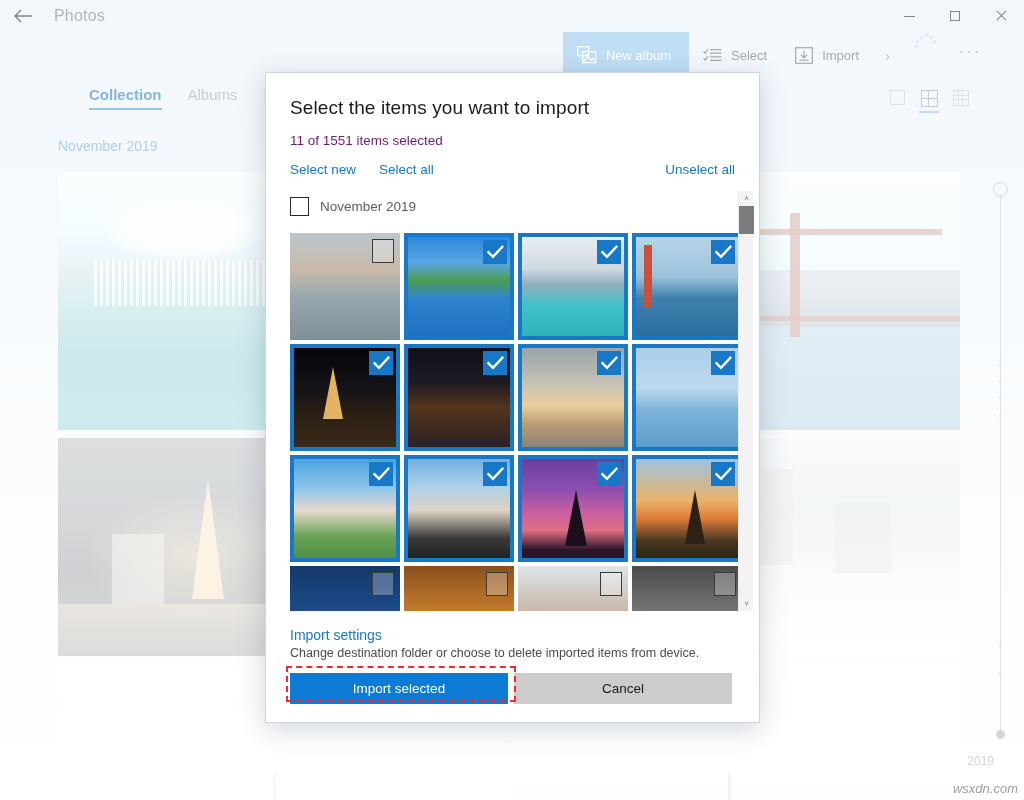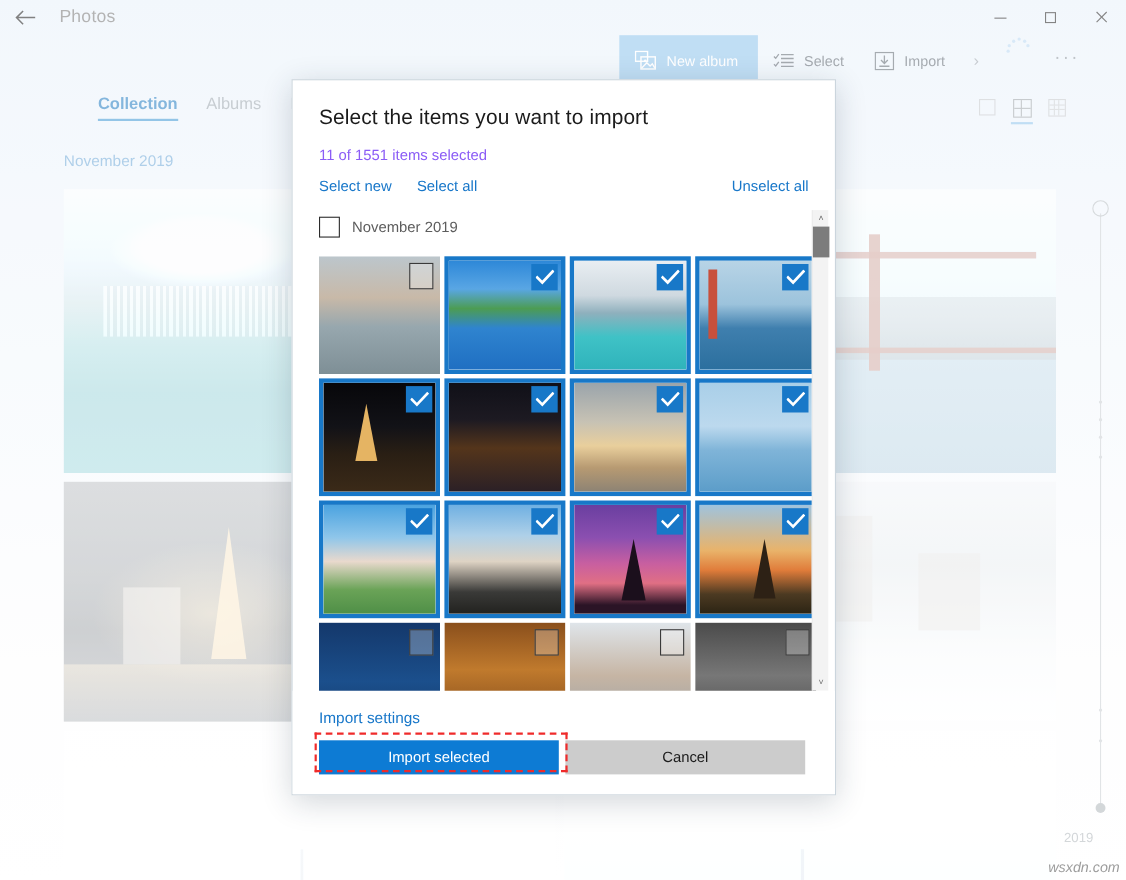--- a/index.html
+++ b/index.html
@@ -216,21 +216,21 @@
   
   .scrim { position: absolute; inset: 0; background: rgba(255,255,255,.45); }
   .dialog {
     position: absolute; left: 265px; top: 72px; width: 495px; height: 651px;
     background: #ffffff; border: 1px solid #cbd5dd;
     box-shadow: 0 6px 26px rgba(30,50,70,.20);
     display: flex; flex-direction: column;
   }
   .dlg-head { padding: 24px 24px 0 24px; }
   .dlg-title { font-size: 19px; color: #1b1b1b; letter-spacing: .1px; }
-  .dlg-count { font-size: 13.5px; color: #8b5cf6; margin-top: 14px; }
+  .dlg-count { font-size: 13.5px; color: #701a75; margin-top: 14px; }
   .dlg-links {
     display: flex; align-items: center; margin-top: 14px; font-size: 13.5px;
   }
   .dlg-link { color: #1877c9; margin-right: 23px; }
   .dlg-link.right { margin-right: 0; margin-left: auto; }
 
   .dlg-body {
     position: relative; flex: 1; overflow: hidden;
     padding: 0 24px 0 24px; margin-top: 14px;
   }
@@ -616,20 +616,21 @@
 
       <div class="dlg-scroll">
         <div class="dsb-arrow">˄</div>
         <div class="dsb-thumb"></div>
         <div class="dsb-arrow down">˅</div>
       </div>
     </div>
 
     <div class="dlg-foot">
       <div class="foot-link">Import settings</div>
+      <div class="foot-desc">Change destination folder or choose to delete imported items from device.</div>
       <div class="foot-btns">
         <div class="btn btn-primary">Import selected</div>
         <div class="btn btn-secondary">Cancel</div>
       </div>
     </div>
   </div>
 
   <div class="annot"></div>
 </div>
 

